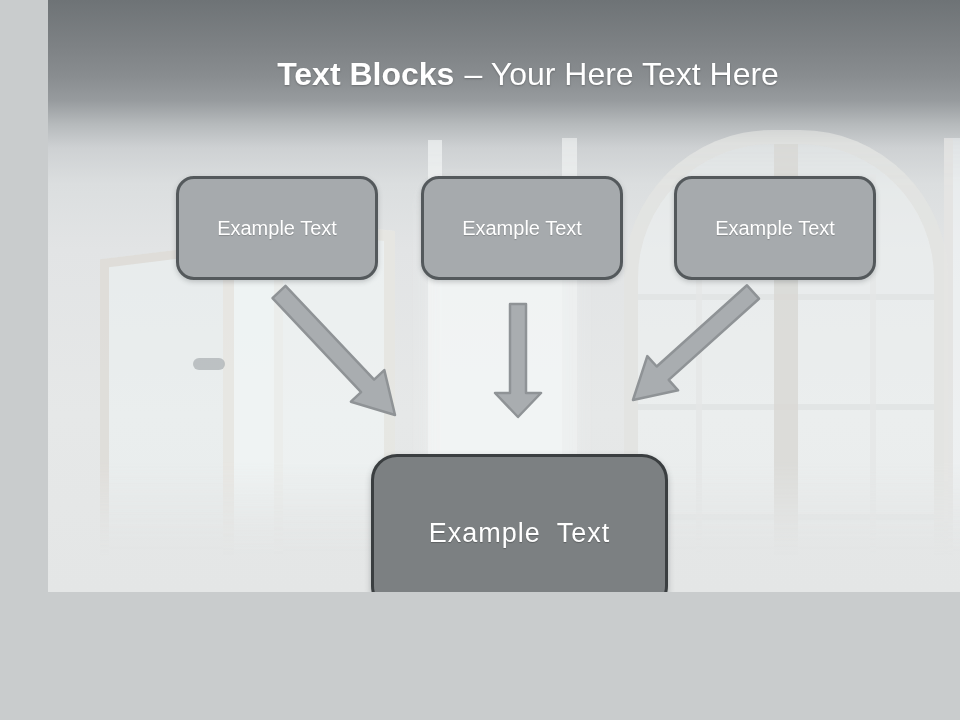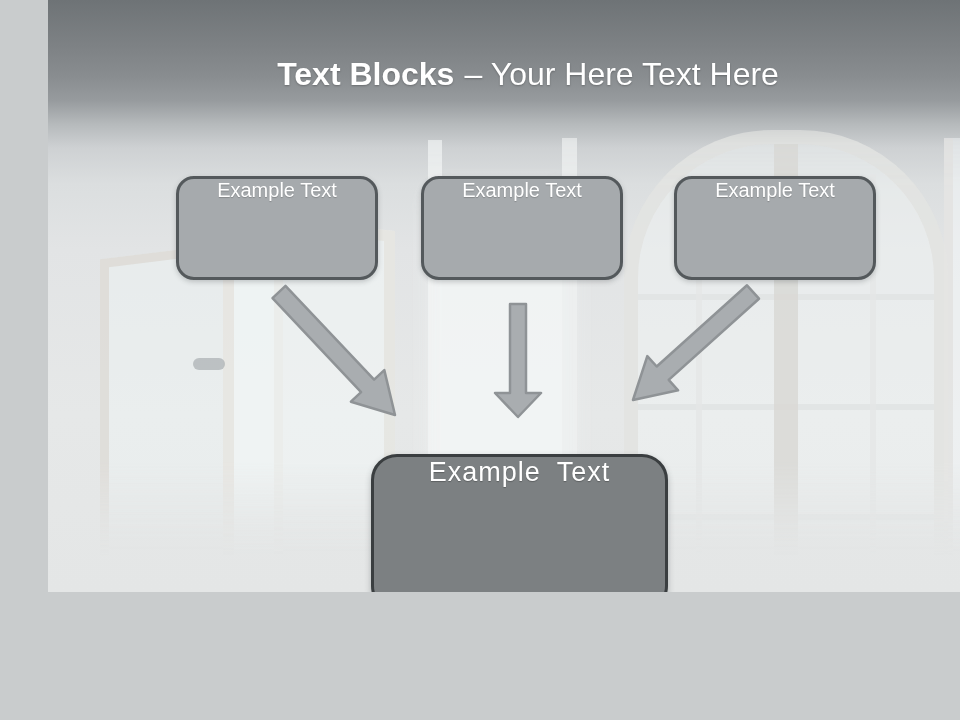--- a/index.html
+++ b/index.html
@@ -41,21 +41,21 @@
   .floor-shadow { left:30px; top:565px; width:430px; height:36px;
     background:radial-gradient(ellipse at center, rgba(190,196,199,.4), rgba(190,196,199,0) 70%); }
 
   
   .title { position:absolute; left:0; top:50px; width:100%; height:48px;
     display:flex; align-items:center; justify-content:center;
     color:#ffffff; font-size:32px; text-shadow:0 1px 2px rgba(0,0,0,.25); }
   .title .bold { font-weight:bold; margin-right:.32em; }
 
   
-  .block { position:absolute; display:flex; justify-content:center;
+  .block { position:absolute; display:flex; align-items:center; justify-content:center;
     color:#ffffff; box-sizing:border-box; }
   .src { width:202px; height:104px; top:176px;
     background:#a6aaad; border:3px solid #54595c; border-radius:18px;
     font-size:20px; text-shadow:0 1px 1px rgba(0,0,0,.2);
     box-shadow:0 2px 5px rgba(60,65,68,.25); }
   .src1 { left:128px; }
   .src2 { left:373px; }
   .src3 { left:626px; }
   .target { left:323px; top:454px; width:297px; height:158px;
     background:#7c8082; border:3px solid #3a3e40; border-radius:26px;

